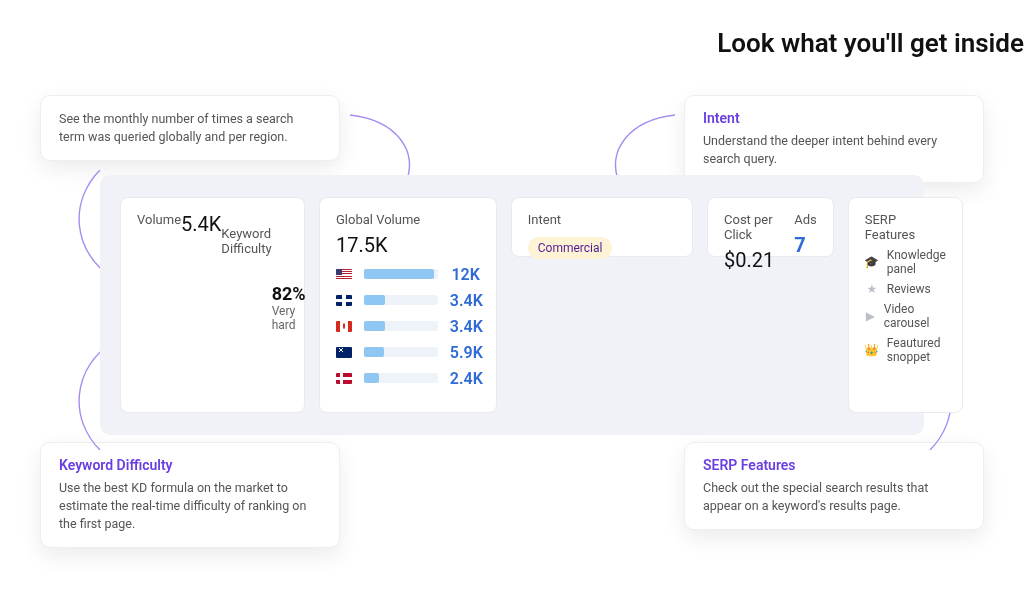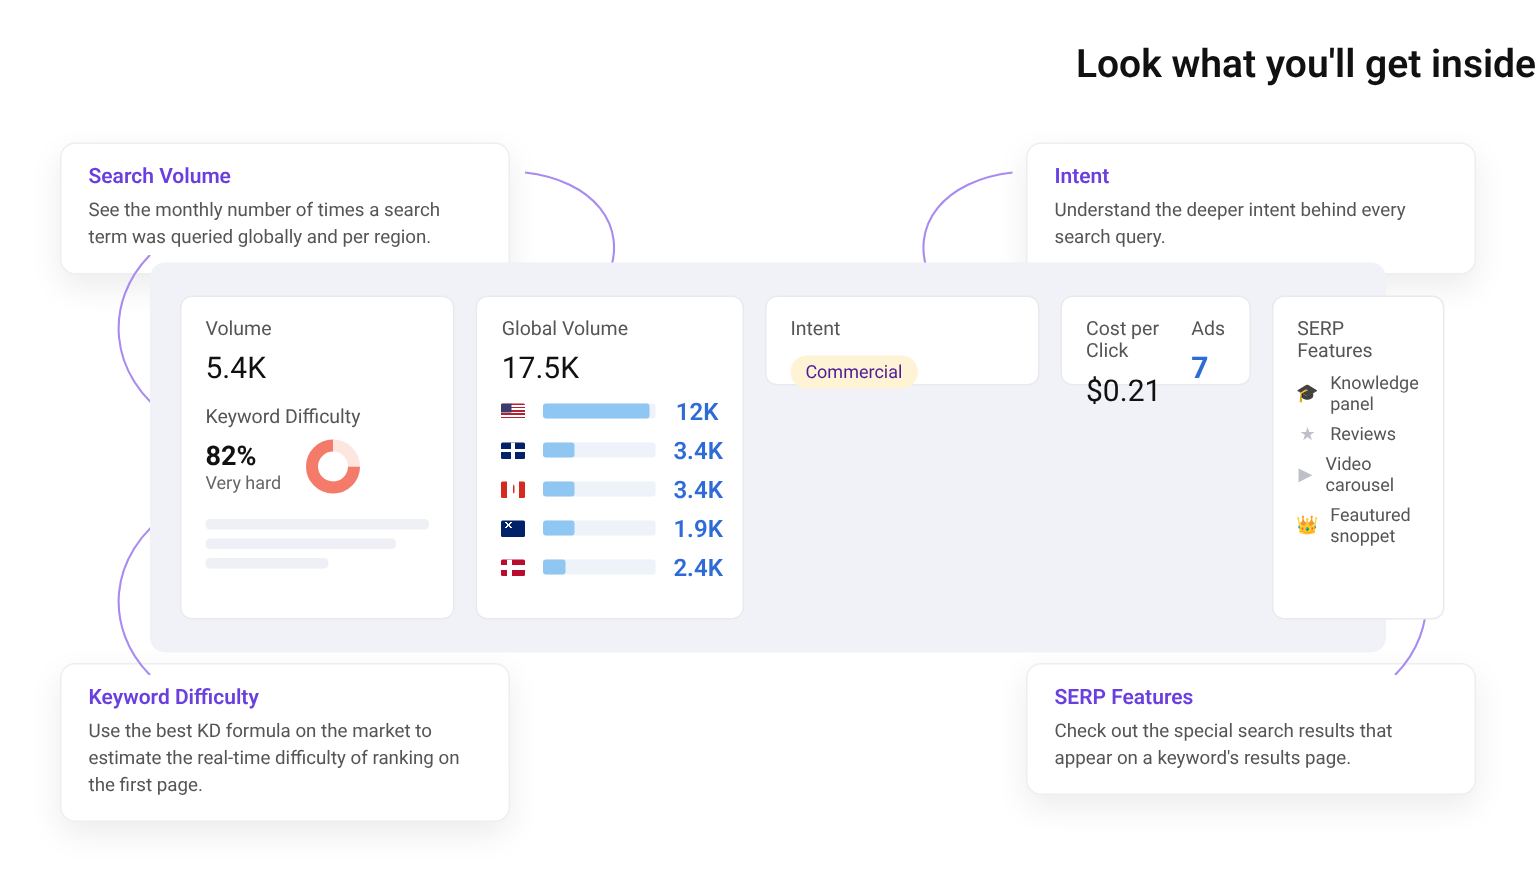--- a/index.html
+++ b/index.html
@@ -1,20 +1,20 @@
 <!DOCTYPE html>
 <html><head>
 <meta charset="utf-8">
 <style>
   * { box-sizing: border-box; margin: 0; padding: 0; }
   body { font-family: -apple-system, BlinkMacSystemFont, "Segoe UI", Roboto, Arial, sans-serif; color: #111; background: #fff; width: 1024px; height: 593px; position: relative; overflow: hidden; }
   .page-title { text-align: right; font-size: 26px; font-weight: 600; padding-top: 28px; }
   .stage { position: absolute; left: 100px; top: 175px; width: 824px; height: 260px; background: #f1f2f7; border-radius: 10px; padding: 22px 20px; display: flex; gap: 14px; }
   .card { background: #fff; border: 1px solid #e9eaf0; border-radius: 8px; padding: 14px 16px; }
-  .col1 { width: 185px; display: flex; flex-direction: column; }
+  .col1 { width: 185px; display: flex; flex-direction: row; }
   .col2 { width: 180px; display: flex; flex-direction: column; }
   .col3 { width: 185px; display: flex; flex-direction: column; gap: 14px; }
   .col4 { width: 197px; display: flex; flex-direction: row; gap: 14px; }
   .label { font-size: 13px; color: #555; margin-bottom: 6px; }
   .big { font-size: 20px; font-weight: 400; color: #111; }
   .sub { font-size: 13px; color: #555; margin-top: 14px; }
   .kd-row { display: flex; align-items: center; gap: 14px; margin-top: 4px; }
   .kd-left { display: flex; flex-direction: column; }
   .kd-pct { font-size: 18px; font-weight: 700; }
   .kd-note { font-size: 12px; color: #666; }
@@ -64,21 +64,20 @@
   .flag-no::after{content:"";position:absolute;inset:0;background:
     linear-gradient(to bottom,transparent 35%,#fff 35% 65%,transparent 65%),
     linear-gradient(to right,transparent 25%,#fff 25% 45%,transparent 45%);}
 </style>
 </head>
 <body>
 
 <h1 class="page-title">Look what you'll get inside</h1>
 
 <div class="callout co-sv">
-  <h4>Search Volume</h4>
   <p>See the monthly number of times a search term was queried globally and per region.</p>
 </div>
 <div class="callout co-intent">
   <h4>Intent</h4>
   <p>Understand the deeper intent behind every search query.</p>
 </div>
 <div class="callout co-kd">
   <h4>Keyword Difficulty</h4>
   <p>Use the best KD formula on the market to estimate the real-time difficulty of ranking on the first page.</p>
 </div>
@@ -154,21 +153,21 @@
           <div class="bar-track">
             <div class="bar-fill" style="width: 28%;"></div>
           </div>
           <span class="gv-val">3.4K</span>
         </div>
         <div class="gv-row">
           <span class="flag flag-au"></span>
           <div class="bar-track">
             <div class="bar-fill" style="width: 27%;"></div>
           </div>
-          <span class="gv-val">1.9K</span>
+          <span class="gv-val">5.9K</span>
         </div>
         <div class="gv-row">
           <span class="flag flag-no"></span>
           <div class="bar-track">
             <div class="bar-fill" style="width: 20%;"></div>
           </div>
           <span class="gv-val">2.4K</span>
         </div>
       </div>
   </div>

